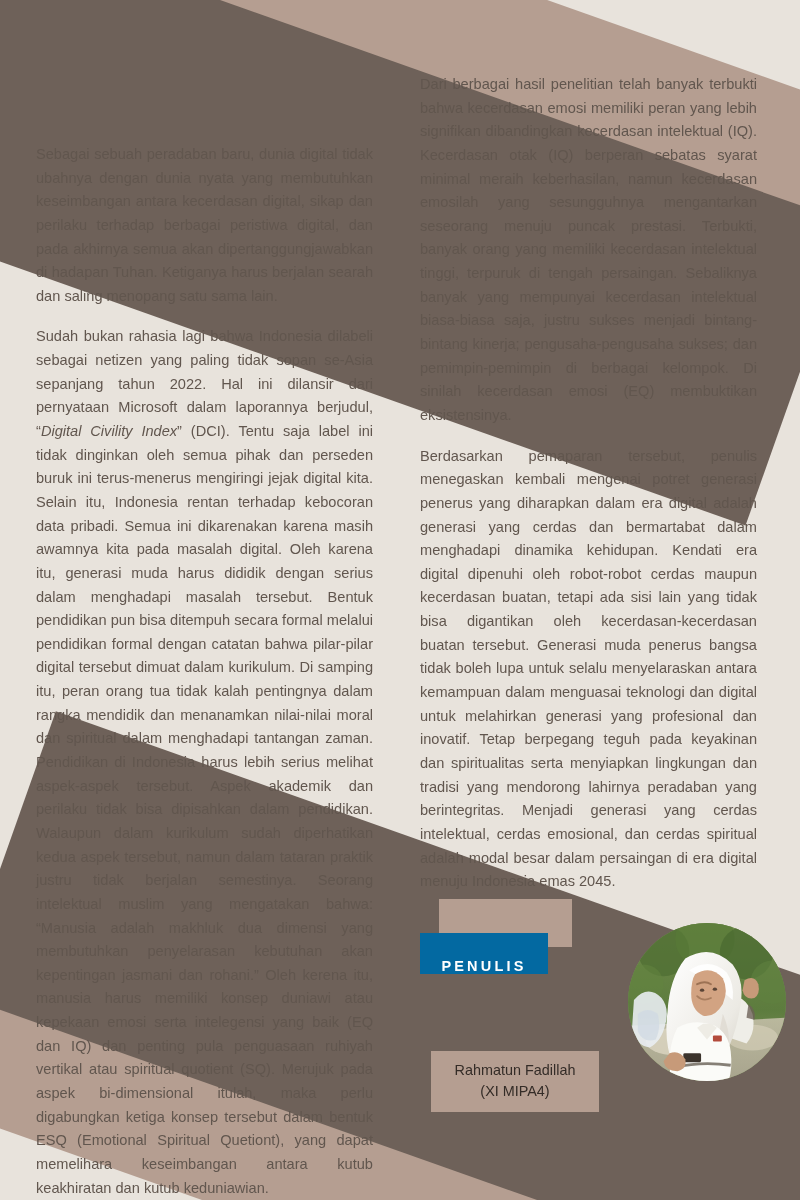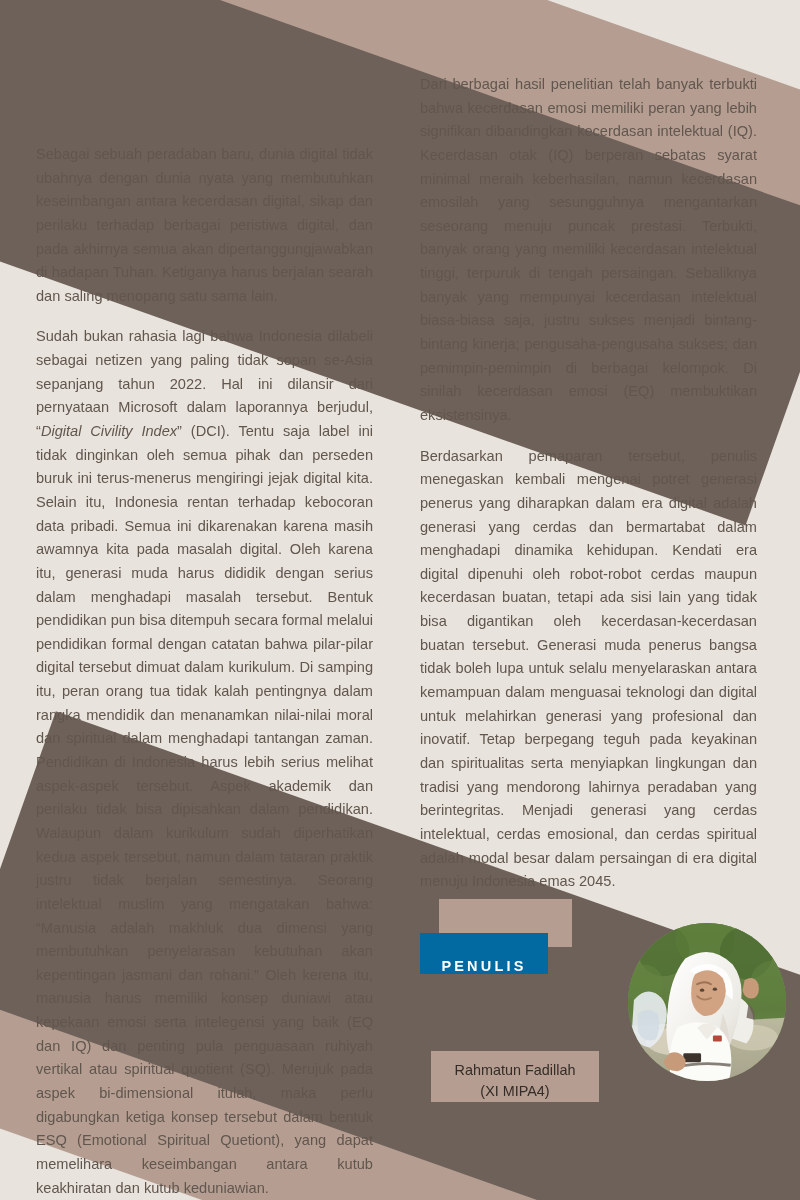--- a/index.html
+++ b/index.html
@@ -155,21 +155,21 @@
     font-size: 14.5px;
     font-weight: bold;
     letter-spacing: 3.2px;
   }
 
   .author-name-box {
     position: absolute;
     left: 11px;
     top: 156px;
     width: 152px;
-    padding: 9px 8px 0 8px;
+    padding: 9px 8px 10px 8px;
     background: #b59e91;
     text-align: center;
     color: #342c27;
     font-size: 14.4px;
     line-height: 1.46;
   }
 
   .author-name-box .line {
     display: block;
   }

